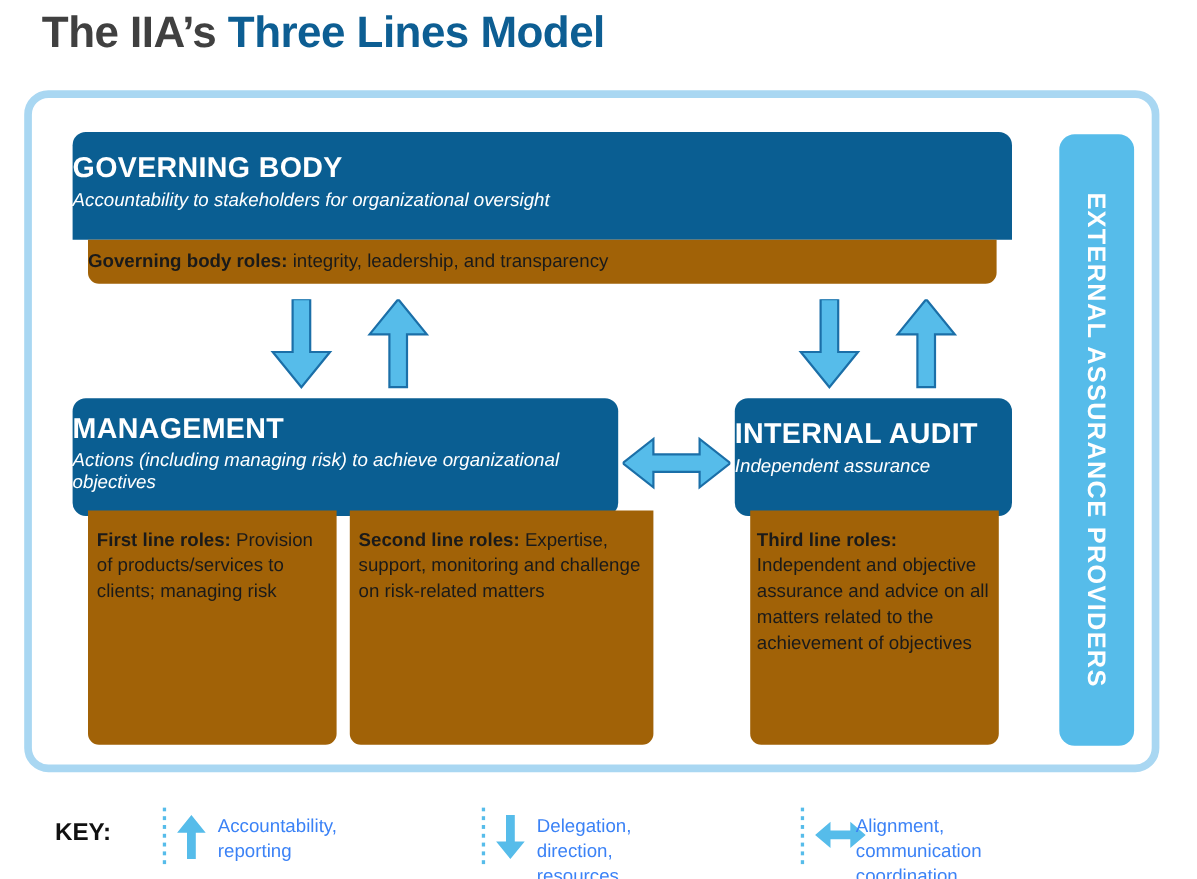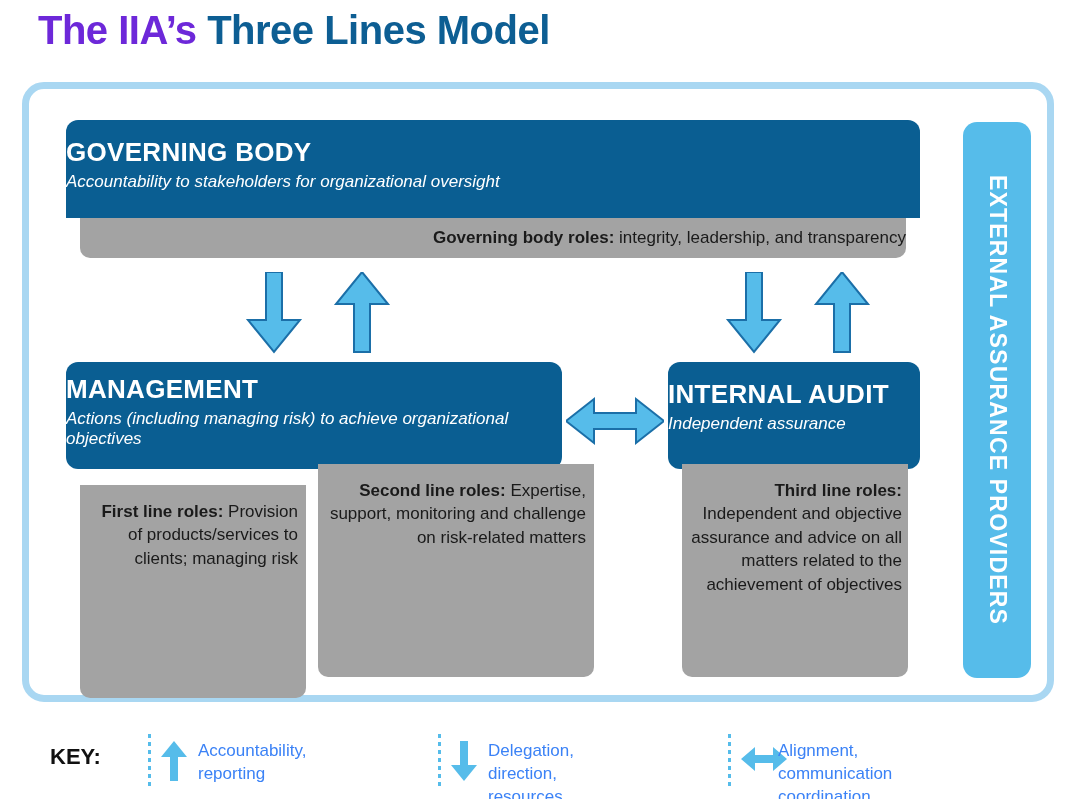--- a/index.html
+++ b/index.html
@@ -18,21 +18,21 @@
   
   #title {
     position: absolute;
     left: 38px;
     top: 8px;
     font-size: 40px;
     font-weight: bold;
     letter-spacing: -0.5px;
     white-space: nowrap;
   }
-  #title .light { color: #6d28d9; margin-top: 22px; }
+  #title .light { color: #404040; margin-top: 22px; }
   #title .dark  { color: #0D5E93; }
 
   
   #frame {
     position: absolute;
     left: 22px;
     top: 82px;
     width: 1032px;
     height: 620px;
     box-sizing: border-box;
@@ -56,24 +56,24 @@
     line-height: 1.1;
   }
   .hdr .t2 {
     font-size: 17px;
     font-style: italic;
     line-height: 1.22;
     margin-top: 5px;
   }
   .band {
     position: absolute;
-    background: #a3a3a3;
+    background: #a16207;
     color: #1a1a1a;
     box-sizing: border-box;
-    text-align: right;
+    text-align: left;
   }
 
   
   #gov-header {
     left: 66px; top: 120px; width: 854px; height: 98px;
     border-radius: 12px 12px 0 0;
     padding-top: 18px;
   }
   #gov-band {
     left: 80px; top: 218px; width: 826px; height: 40px;
@@ -82,21 +82,21 @@
     line-height: 40px;
   }
 
   
   #mgmt-header {
     left: 66px; top: 362px; width: 496px; height: 107px;
     border-radius: 12px;
     padding-top: 13px;
   }
   #mgmt-sub1 {
-    left: 80px; top: 485px; width: 226px; height: 213px;
+    left: 80px; top: 464px; width: 226px; height: 213px;
     border-radius: 0 0 10px 10px;
     padding: 15px 8px 0 8px;
   }
   #mgmt-sub2 {
     left: 318px; top: 464px; width: 276px; height: 213px;
     border-radius: 0 0 10px 10px;
     padding: 15px 8px 0 8px;
   }
 
   

